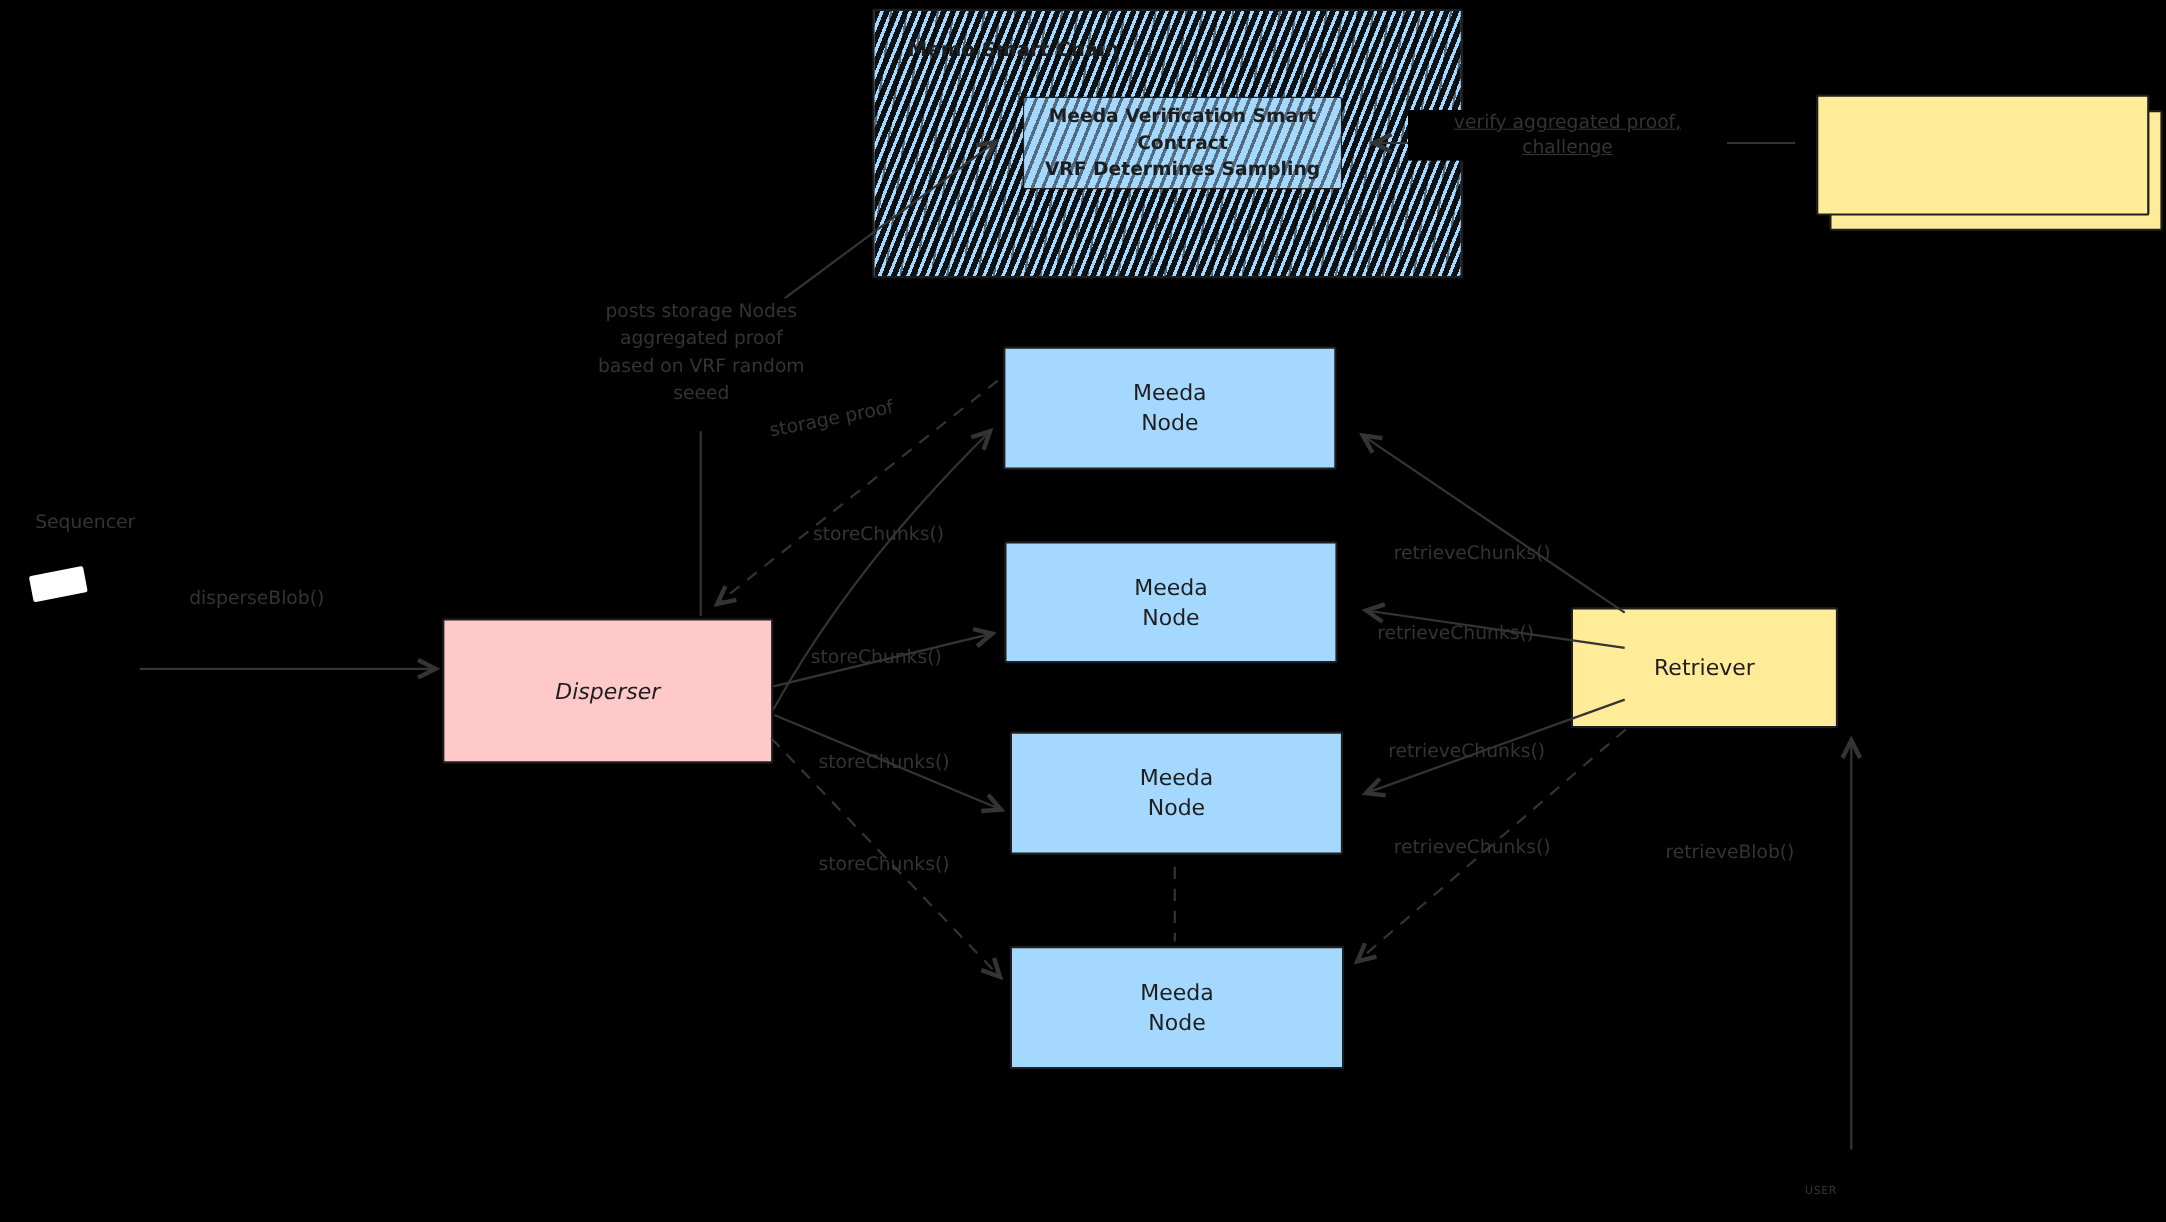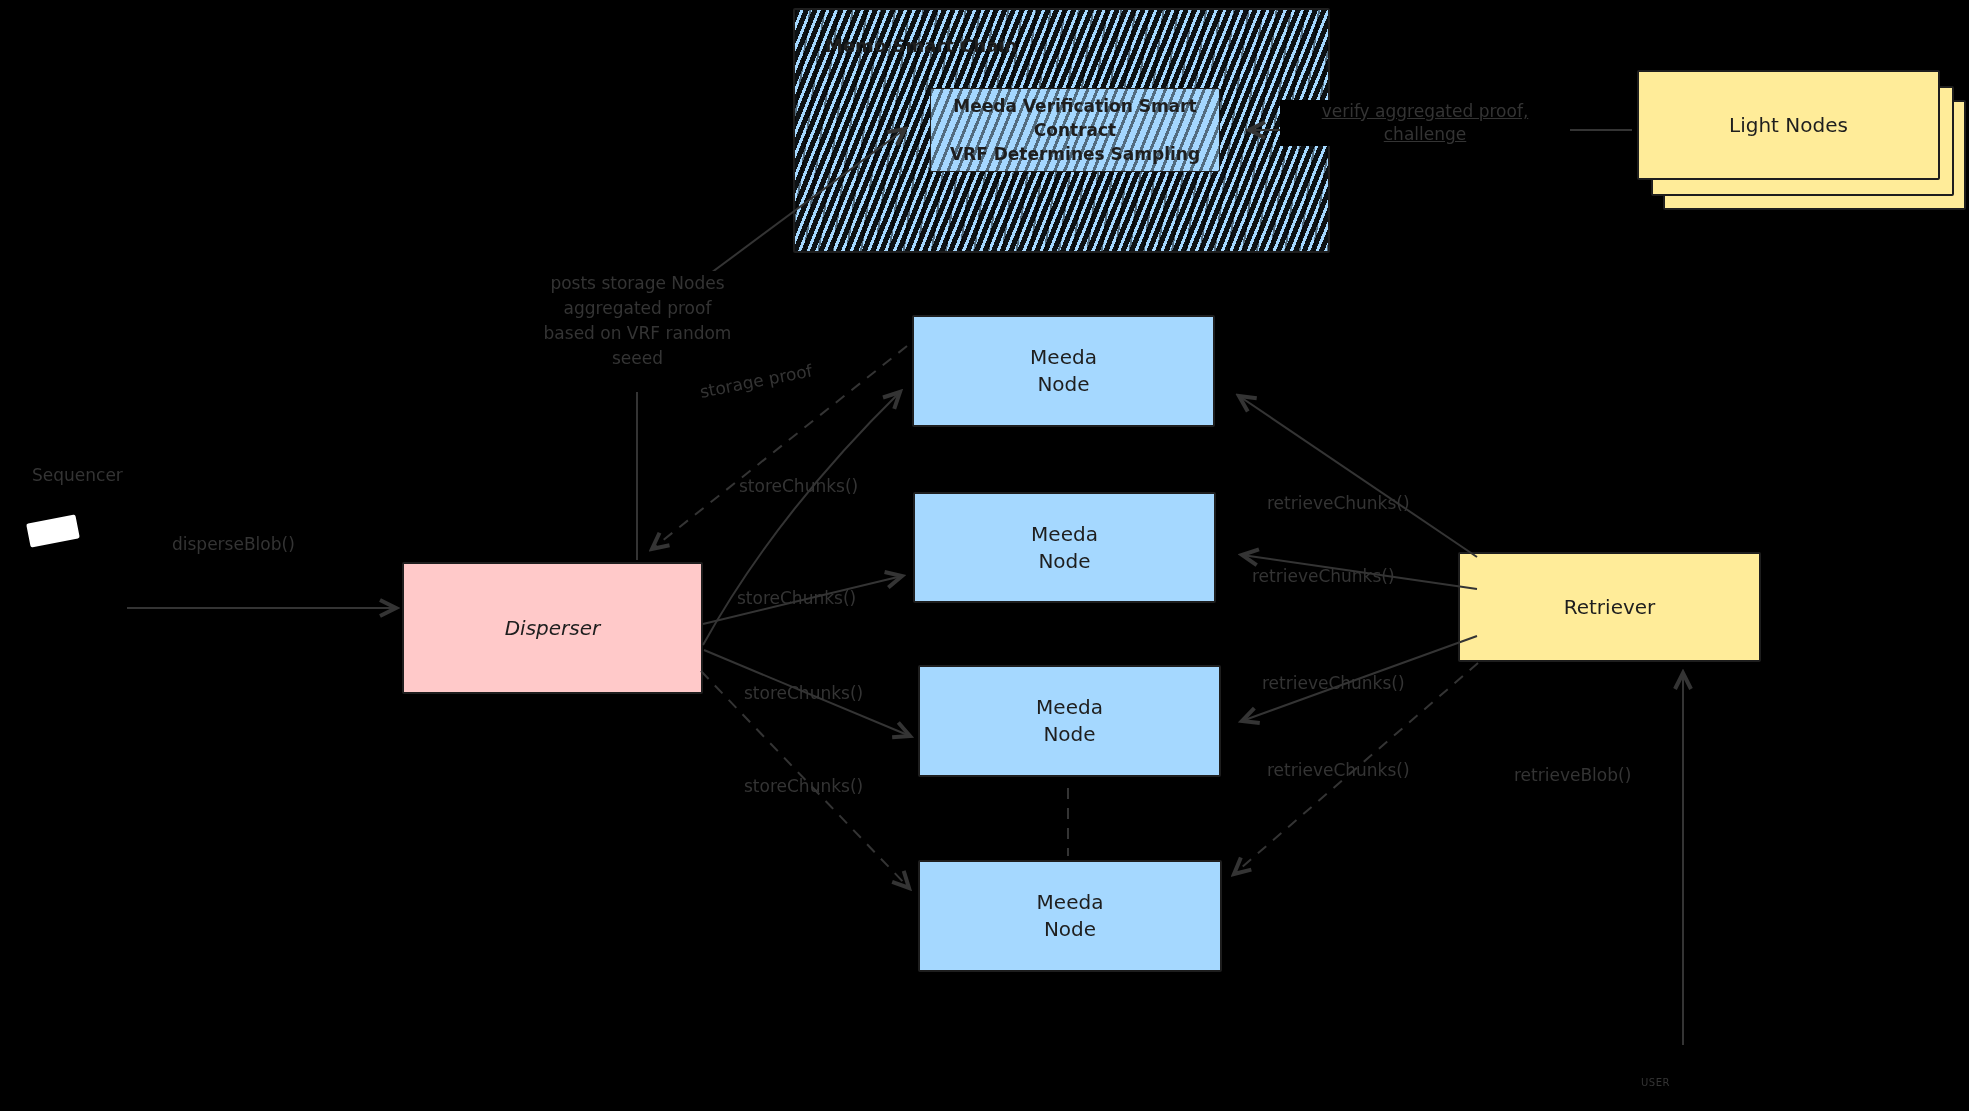--- a/index.html
+++ b/index.html
@@ -91,23 +91,20 @@
       <div>
         <div>Meeda Verification Smart</div>
         <div>Contract</div>
         <div>VRF Determines Sampling</div>
       </div>
     </div>
   </div>
 
   <div class="box yellow" style="left:1663px;top:100px;width:303px;height:110px;"></div>
   <div class="box yellow" style="left:1651px;top:86px;width:303px;height:110px;"></div>
-  <div class="box yellow" style="left:1637px;top:70px;width:303px;height:110px;">
-    <div>Light Nodes</div>
-  </div>
 
   <div class="edge-label" style="left:10px;top:465px;margin-left:22px;">Sequencer</div>
   <div class="seq-mark"></div>
 
   <div class="box pink" style="left:402px;top:562px;width:301px;height:132px;font-style:italic;">
     <div>Disperser</div>
   </div>
 
   <div class="box blue" style="left:912px;top:315px;width:303px;height:112px;">
     <div>
@@ -127,21 +124,21 @@
       <div>Node</div>
     </div>
   </div>
   <div class="box blue" style="left:918px;top:860px;width:304px;height:112px;">
     <div>
       <div>Meeda</div>
       <div>Node</div>
     </div>
   </div>
 
-  <div class="box yellow" style="left:1458px;top:552px;width:303px;height:110px;text-align:center;">
+  <div class="box yellow" style="left:1428px;top:552px;width:243px;height:110px;text-align:center;">
     <div>Retriever</div>
   </div>
 
   <div class="edge-label" style="left:1641px;top:1077px;font-size:10px;letter-spacing:.5px;">USER</div>
 
   <div class="edge-label" style="left:172px;top:534px;">disperseBlob()</div>
 
   <div class="edge-label block" style="left:505px;top:271px;width:265px;">
     <div>posts storage Nodes</div>
     <div>aggregated proof</div>

